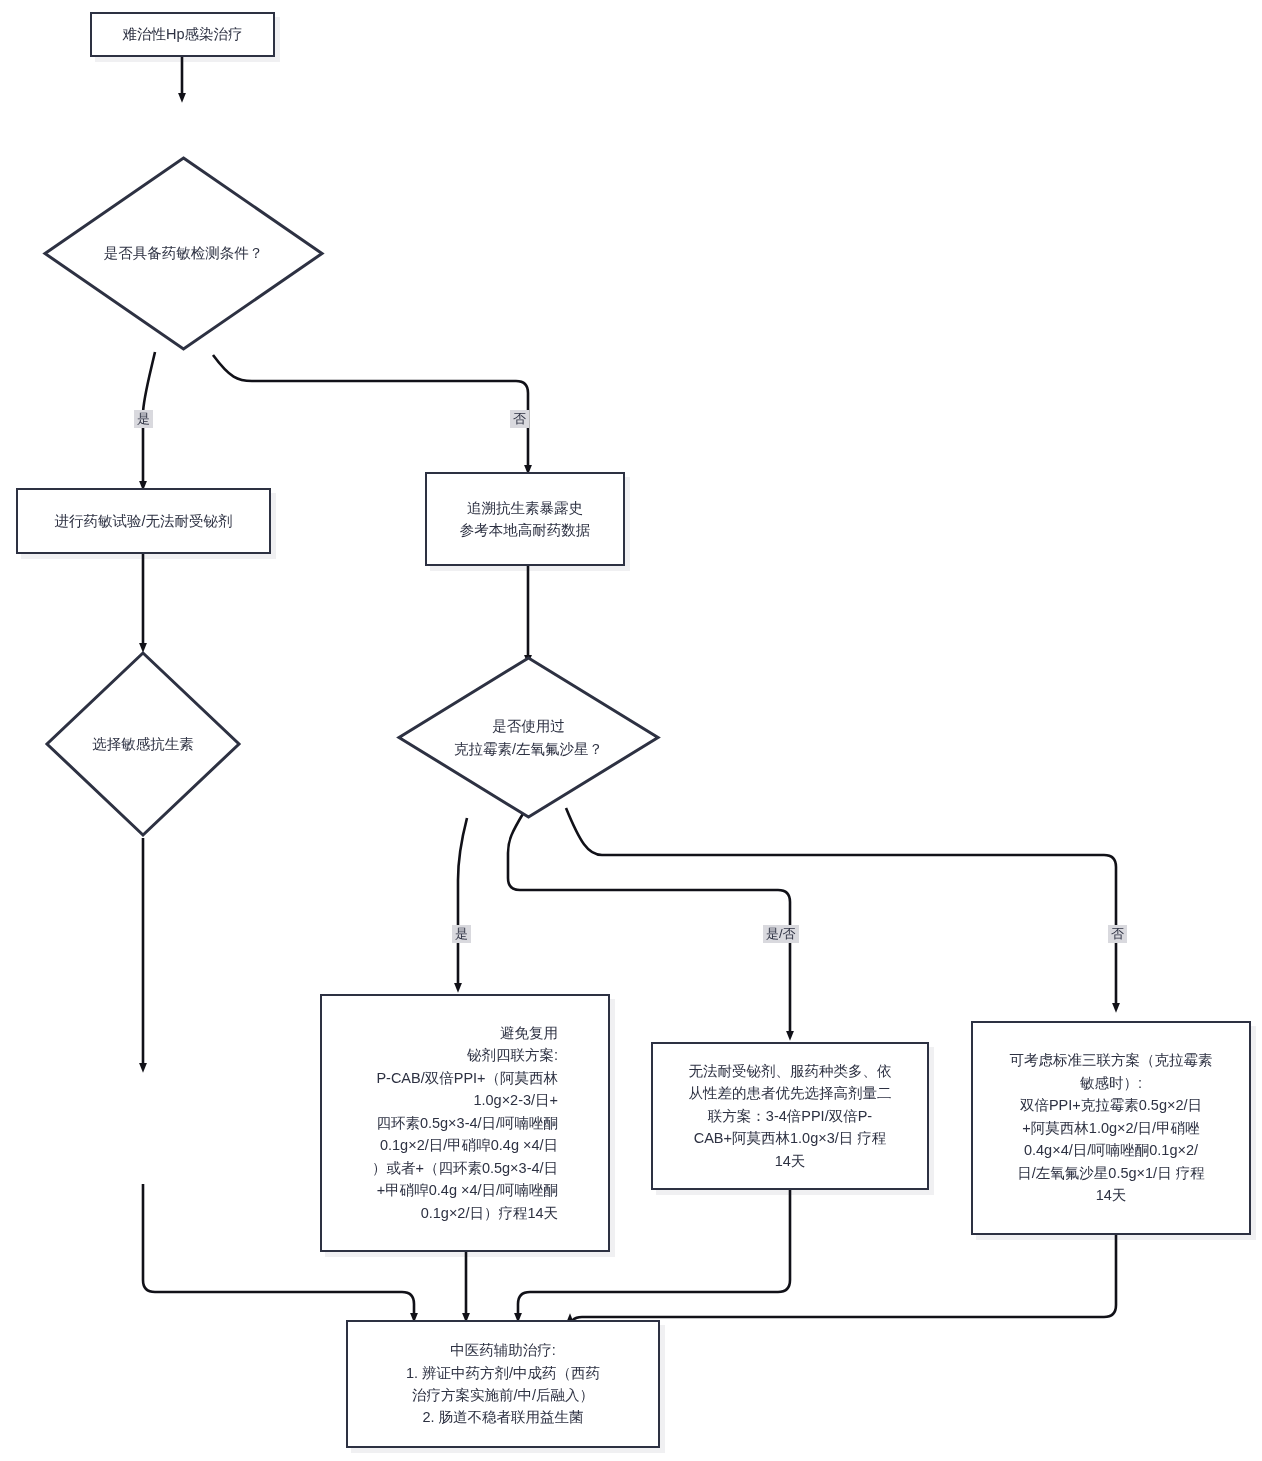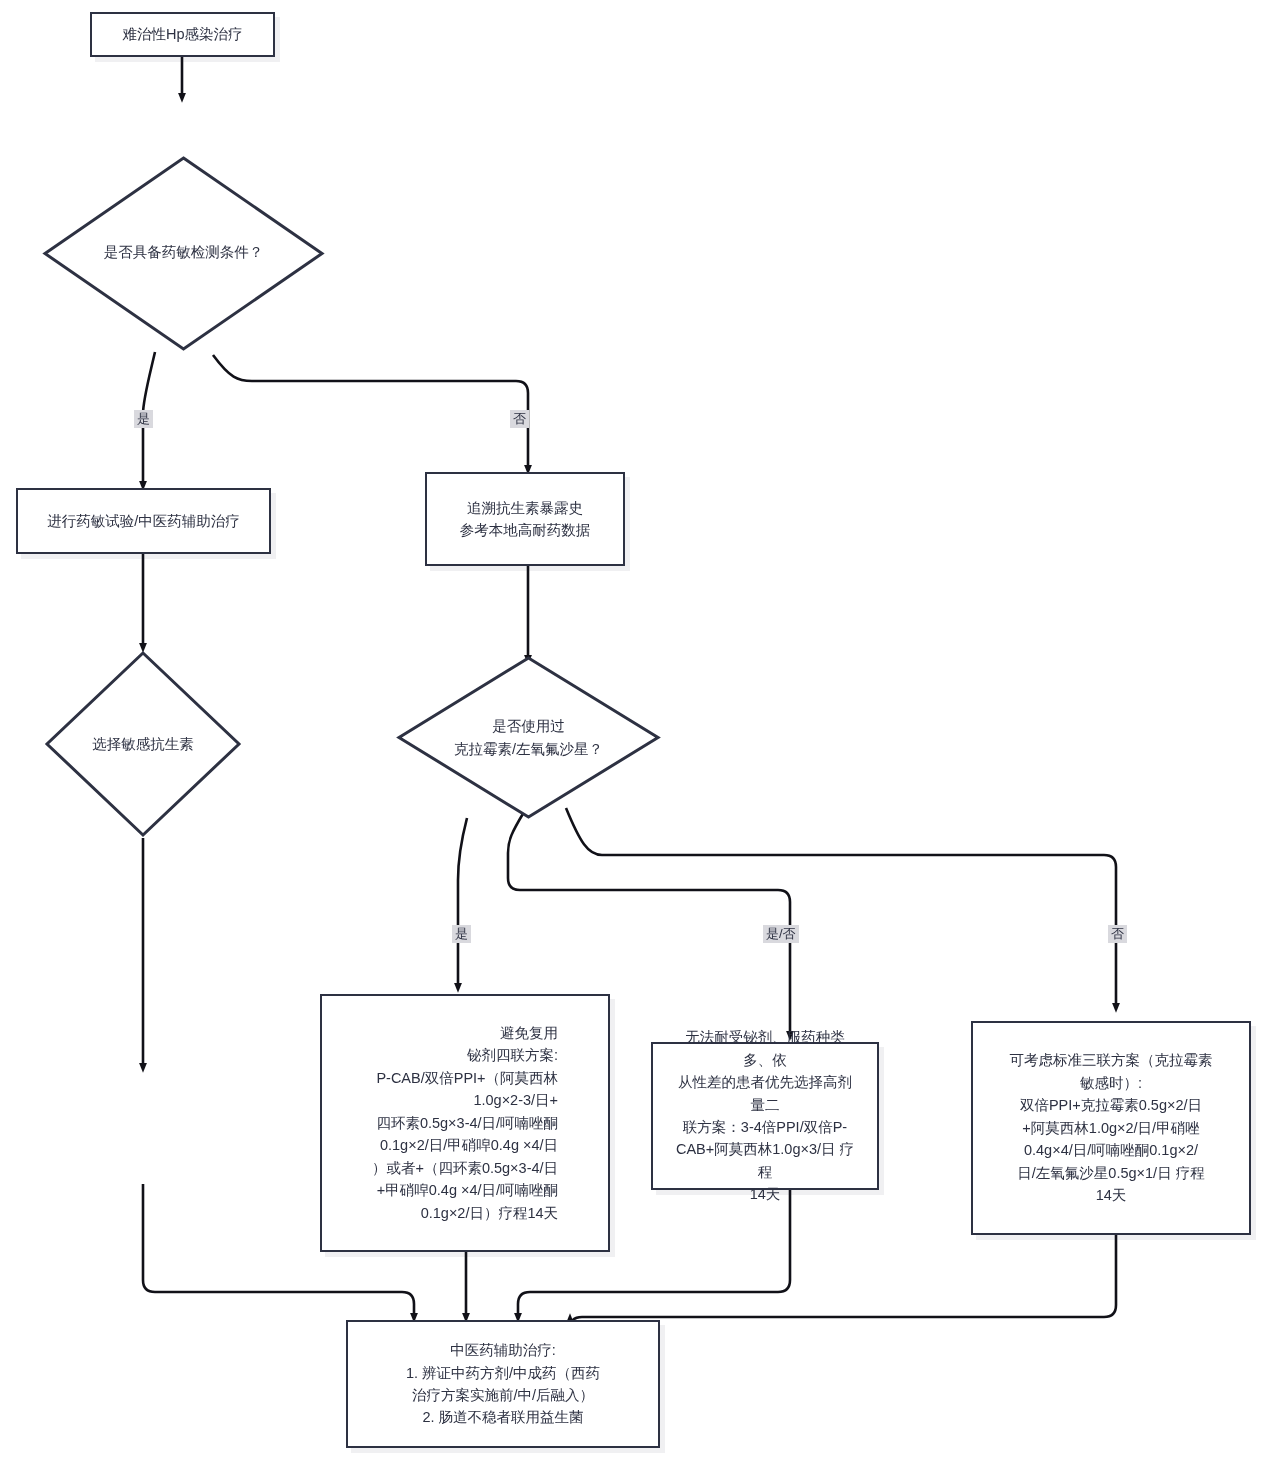--- a/index.html
+++ b/index.html
@@ -115,32 +115,32 @@
       <path d="M790,1190 L790,1280 Q790,1292 778,1292 L530,1292 Q518,1292 518,1304 L518,1318" marker-end="url(#arrow)"></path>
 
       <path d="M1116,1228 L1116,1305 Q1116,1317 1104,1317 L582,1317 Q570,1317 570,1329 L570,1318" marker-end="url(#arrow)"></path>
     </g>
   </svg>
 
   <div class="node proc" style="left:90px; top:12px; width:185px; height:45px;">
     <span>难治性Hp感染治疗</span>
   </div>
 
-  <div class="dec-wrap" style="left:42px; top:155px; width:283px; height:197px;font-family:Liberation Mono, monospace;">
+  <div class="dec-wrap" style="left:42px; top:155px; width:283px; height:197px;">
     <svg class="dec-shape" viewBox="0 0 283 197" preserveAspectRatio="none">
       <polygon points="141.5,3 280,98.5 141.5,194 3,98.5" fill="#ffffff" stroke="#2d3142" stroke-width="3"></polygon>
     </svg>
     <div class="dec-label">是否具备药敏检测条件？</div>
   </div>
 
   <div class="edge-label" style="left:134px; top:410px;">是</div>
   <div class="edge-label" style="left:510px; top:410px;">否</div>
 
   <div class="node proc" style="left:16px; top:488px; width:255px; height:66px;">
-    <span>进行药敏试验/中医药辅助治疗</span>
+    <span>进行药敏试验/无法耐受铋剂</span>
   </div>
 
   <div class="node proc" style="left:425px; top:472px; width:200px; height:94px;">
     <span>追溯抗生素暴露史
 参考本地高耐药数据</span>
   </div>
 
   <div class="dec-wrap" style="left:44px; top:650px; width:198px; height:188px;">
     <svg class="dec-shape" viewBox="0 0 198 188" preserveAspectRatio="none">
       <polygon points="99,3 195,94 99,185 3,94" fill="#ffffff" stroke="#2d3142" stroke-width="3"></polygon>
@@ -166,21 +166,21 @@
 铋剂四联方案:
 P-CAB/双倍PPI+（阿莫西林
 1.0g×2-3/日+
 四环素0.5g×3-4/日/呵喃唑酮
 0.1g×2/日/甲硝唕0.4g ×4/日
 ）或者+（四环素0.5g×3-4/日
 +甲硝唕0.4g ×4/日/呵喃唑酮
 0.1g×2/日）疗程14天</span>
   </div>
 
-  <div class="node proc" style="left:651px; top:1042px; width:228px; height:148px;">
+  <div class="node proc" style="left:651px; top:1042px; width:278px; height:148px;">
     <span>无法耐受铋剂、服药种类多、依
 从性差的患者优先选择高剂量二
 联方案：3-4倍PPI/双倍P-
 CAB+阿莫西林1.0g×3/日 疗程
 14天</span>
   </div>
 
   <div class="node proc" style="left:971px; top:1014px; width:280px; height:214px;margin-top:7px;">
     <span>可考虑标准三联方案（克拉霉素
 敏感时）:

